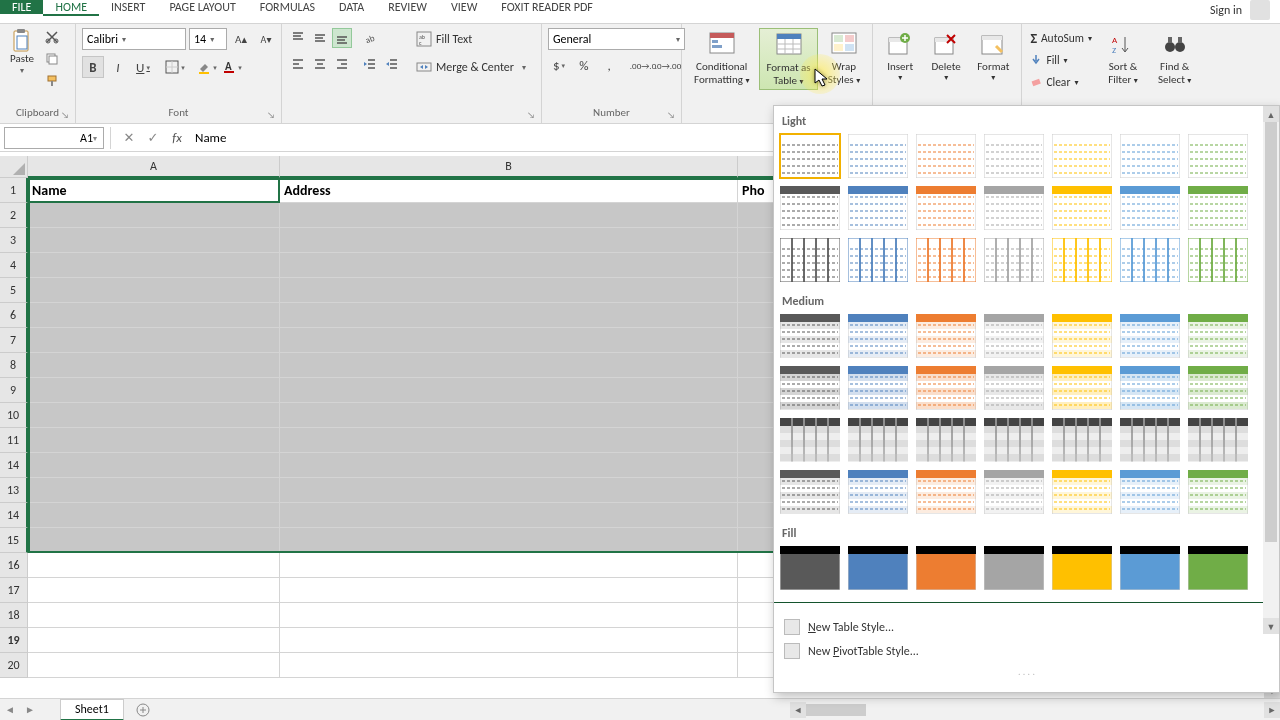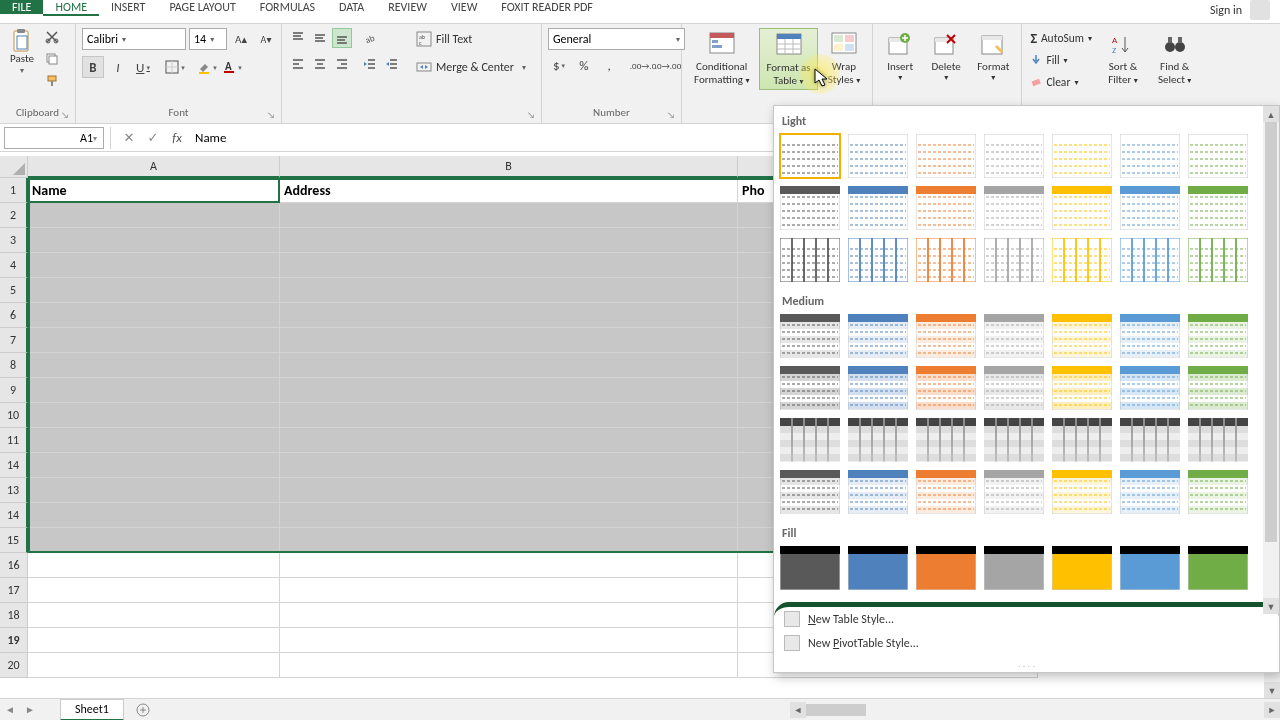--- a/index.html
+++ b/index.html
@@ -82,21 +82,21 @@
 .gallery-dd { position: absolute; left: 773px; top: 105px; width: 507px; background: #fff; border: 1px solid #c5c5c5; box-shadow: 2px 4px 10px rgba(0,0,0,.25); z-index: 50; }
 .gallery-scroll { position: absolute; right: 0; top: 0; width: 16px; bottom: 58px; background: #f1f1f1; display: flex; flex-direction: column; }
 .scroll-btn { height: 16px; background: #e1e1e1; font-size: 9px; color: #666; display: flex; align-items: center; justify-content: center; }
 .scroll-track { flex: 1; position: relative; }
 .scroll-thumb { position: absolute; left: 2px; right: 2px; top: 0; height: 40px; background: #cdcdcd; }
 .gallery-body { padding: 4px 18px 4px 6px; }
 .gallery-sect { font-size: 12px; font-weight: 600; color: #666; padding: 4px 2px 6px; }
 .swatch-row { display: flex; gap: 8px; margin-bottom: 8px; }
 .swatch { width: 60px; height: 44px; cursor: pointer; display: block; }
 .swatch.hovered { outline: 2px solid #f2b100; outline-offset: -1px; }
-.gallery-footer { border-top: 5px solid #14532d; padding: 0 0; border-radius: 15px; }
+.gallery-footer { border-top: 1px solid #14532d; padding: 12px 0; }
 .gallery-footer-item { height: 24px; display: flex; align-items: center; gap: 8px; font-size: 12px; color: #333; padding: 0 10px; cursor: pointer; }
 .gallery-footer-item .u { text-decoration: underline; }
 .footer-ico { width: 16px; height: 16px; background: #e8e8e8; border: 1px solid #bbb; }
 
 
 .sheet-tabs-bar { position: absolute; bottom: 0; left: 0; right: 0; height: 22px; background: #f1f1f1; border-top: 1px solid #d4d4d4; display: flex; align-items: center; }
 .nav-arrow { width: 20px; height: 20px; font-size: 10px; color: #888; display: flex; align-items: center; justify-content: center; }
 .sheet-tab { height: 22px; padding: 0 14px; background: #fff; border: 1px solid #ccc; border-bottom: 2px solid #217346; font-size: 12px; display: flex; align-items: center; margin-left: 20px; }
 .add-sheet { width: 22px; height: 22px; display: flex; align-items: center; justify-content: center; margin-left: 8px; }
 .add-sheet svg circle { fill: none; stroke: #888; }

